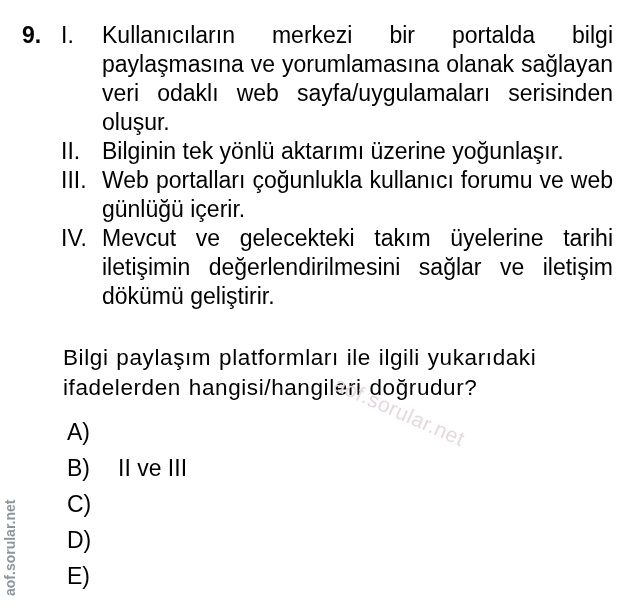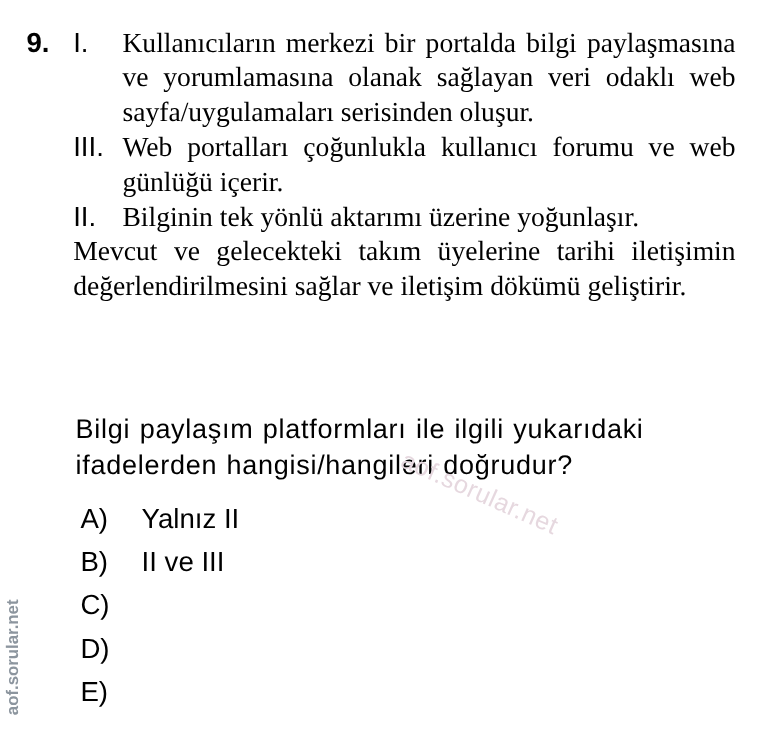--- a/index.html
+++ b/index.html
@@ -36,21 +36,20 @@
     }
     .statement .roman {
       width: 41px;
       flex: 0 0 41px;
       white-space: nowrap;
     }
     .statement .text {
       flex: 1 1 auto;
       text-align: justify;
       text-align-last: left;
-      font-family: Liberation Serif, serif;
     }
     .stem {
       position: absolute;
       left: 63px;
       top: 343px;
       width: 552px;
       font-size: 22.5px;
       font-weight: normal;
       line-height: 30px;
       letter-spacing: 0.6px;
@@ -99,38 +98,38 @@
 <body>
 
 <div class="q-number">9.</div>
 
 <div class="statements">
   <div class="statement">
     <span class="roman">I.</span>
     <span class="text">Kullanıcıların merkezi bir portalda bilgi paylaşmasına ve yorumlamasına olanak sağlayan veri odaklı web sayfa/uygulamaları serisinden oluşur.</span>
   </div>
   <div class="statement">
+    <span class="roman">II.</span>
+    <span class="text">Bilginin tek yönlü aktarımı üzerine yoğunlaşır.</span>
+  </div>
+  <div class="statement">
     <span class="roman">III.</span>
     <span class="text">Web portalları çoğunlukla kullanıcı forumu ve web günlüğü içerir.</span>
   </div>
   <div class="statement">
-    <span class="roman">II.</span>
-    <span class="text">Bilginin tek yönlü aktarımı üzerine yoğunlaşır.</span>
-  </div>
-  <div class="statement">
+    <span class="roman">IV.</span>
     <span class="text">Mevcut ve gelecekteki takım üyelerine tarihi iletişimin değerlendirilmesini sağlar ve iletişim dökümü geliştirir.</span>
   </div>
 </div>
 
 <div class="stem">Bilgi paylaşım platformları ile ilgili yukarıdaki ifadelerden hangisi/hangileri doğrudur?</div>
 
 <div class="options">
   <div class="option">
     <span class="letter">A)</span>
-    <span class="otext">Yalnız II</span>
   </div>
   <div class="option">
     <span class="letter">B)</span>
     <span class="otext">II ve III</span>
   </div>
   <div class="option">
     <span class="letter">C)</span>
   </div>
   <div class="option">
     <span class="letter">D)</span>

